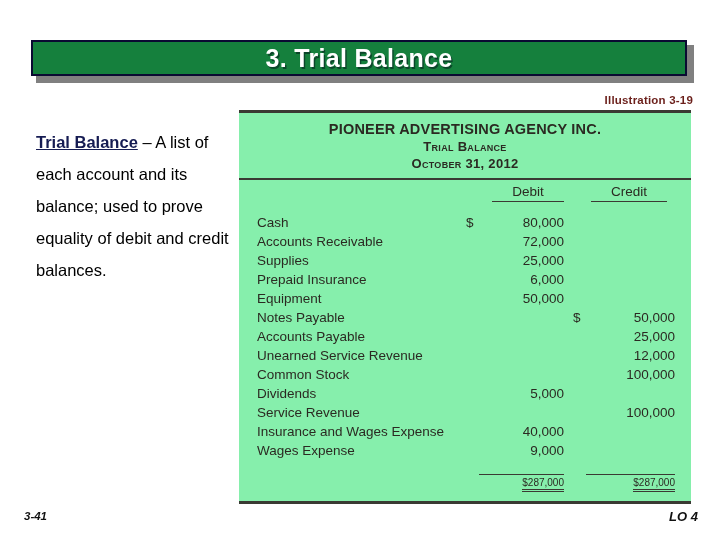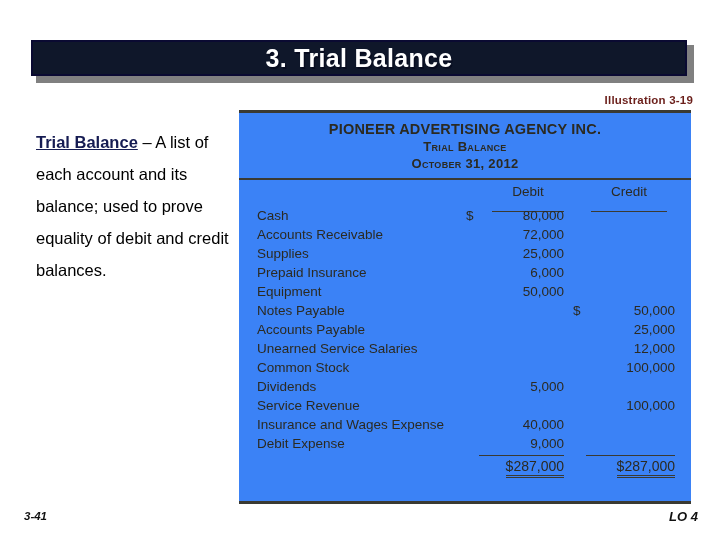--- a/index.html
+++ b/index.html
@@ -23,21 +23,21 @@
     width: 658px;
     height: 38px;
     background: #808080;
   }
   #title-bar {
     position: absolute;
     left: 31px;
     top: 40px;
     width: 656px;
     height: 36px;
-    background: #0f172a;
+    background: #15803d;
     border: 2px solid #0a0a32;
     display: flex;
     align-items: center;
     justify-content: center;
     box-sizing: border-box;
   }
   #title-text {
     color: #ffffff;
     font-size: 25px;
     font-weight: bold;
@@ -74,21 +74,21 @@
     text-decoration: underline;
   }
 
   
   #illus-panel {
     position: absolute;
     left: 239px;
     top: 110px;
     width: 452px;
     height: 394px;
-    background: #3b82f6;
+    background: #86efac;
     border-top: 3px solid #3a3a33;
     border-bottom: 3px solid #3a3a33;
     box-sizing: border-box;
     color: #2b2a22;
   }
 
   .stmt-head {
     text-align: center;
     padding-top: 8px;
   }
@@ -113,28 +113,28 @@
   
   #col-head {
     position: relative;
     height: 22px;
     margin-top: 4px;
   }
   .col-head-cell {
     position: absolute;
     font-size: 13.5px;
     border-bottom: 1px solid #3a3a33;
-    padding-bottom: 12px;
+    padding-bottom: 2px;
     text-align: center;
   }
   #col-head-debit { left: 253px; width: 72px; }
   #col-head-credit { left: 352px; width: 76px; }
 
   
-  #rows { margin-top: 2px; }
+  #rows { margin-top: 9px; }
   .row {
     position: relative;
     height: 19px;
     font-size: 13.5px;
     white-space: nowrap;
   }
   .acct {
     position: absolute;
     left: 18px;
   }
@@ -146,22 +146,22 @@
     position: absolute;
     left: -18px;
   }
   .debit { left: 245px; width: 80px; }
   .credit { left: 352px; width: 84px; }
 
   
   #totals {
     position: relative;
     height: 24px;
-    margin-top: 0;
-    font-size: 14px;
+    margin-top: 12px;
+    font-size: 10px;
   }
   .total-cell {
     position: absolute;
     text-align: right;
     border-top: 1px solid #3a3a33;
     padding-top: 2px;
   }
   .total-cell span {
     display: inline-block;
     border-bottom: 3px double #3a3a33;
@@ -240,41 +240,41 @@
       </div>
       <div class="row">
         <div class="acct">Notes Payable</div>
         <div class="amt credit"><span class="cur">$</span>50,000</div>
       </div>
       <div class="row">
         <div class="acct">Accounts Payable</div>
         <div class="amt credit">25,000</div>
       </div>
       <div class="row">
-        <div class="acct">Unearned Service Salaries</div>
+        <div class="acct">Unearned Service Revenue</div>
         <div class="amt credit">12,000</div>
       </div>
       <div class="row">
         <div class="acct">Common Stock</div>
         <div class="amt credit">100,000</div>
       </div>
       <div class="row">
         <div class="acct">Dividends</div>
         <div class="amt debit">5,000</div>
       </div>
       <div class="row">
         <div class="acct">Service Revenue</div>
         <div class="amt credit">100,000</div>
       </div>
       <div class="row">
         <div class="acct">Insurance and Wages Expense</div>
         <div class="amt debit">40,000</div>
       </div>
       <div class="row">
-        <div class="acct">Debit Expense</div>
+        <div class="acct">Wages Expense</div>
         <div class="amt debit">9,000</div>
       </div>
     </div>
 
   <div id="totals">
     <div class="total-cell" id="total-debit"><span>$287,000</span></div>
     <div class="total-cell" id="total-credit"><span>$287,000</span></div>
   </div>
 
 </div>

